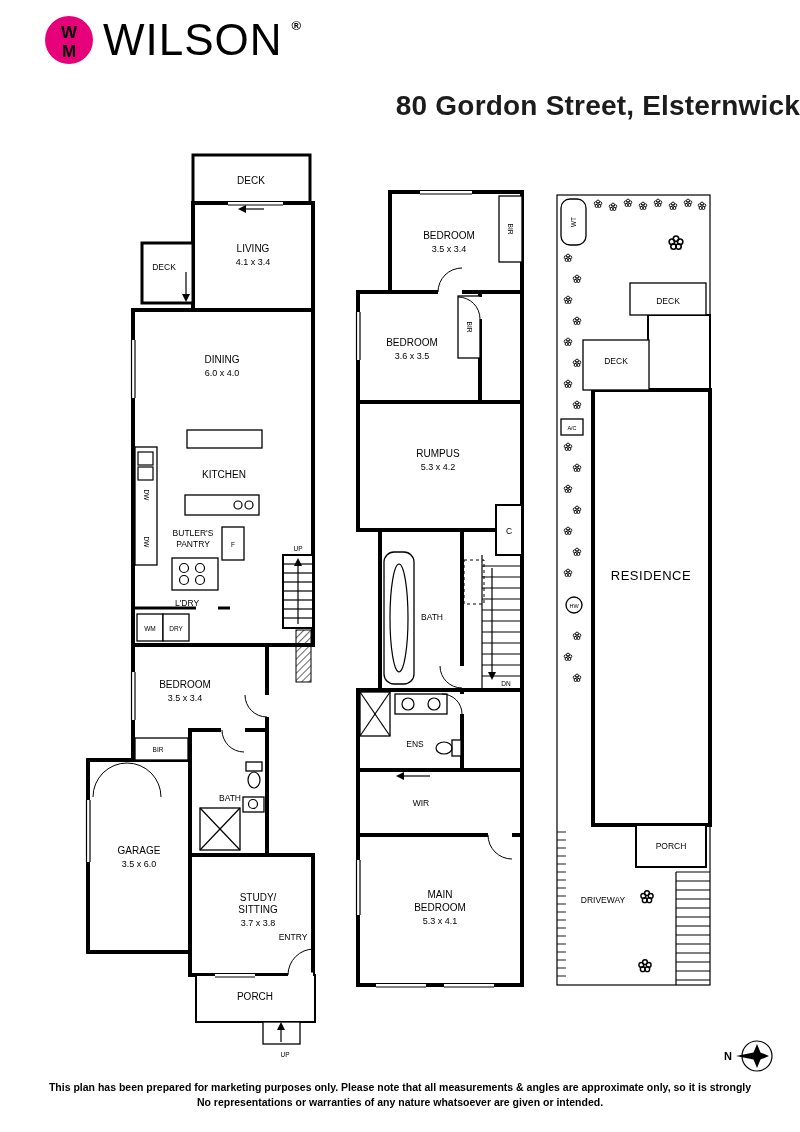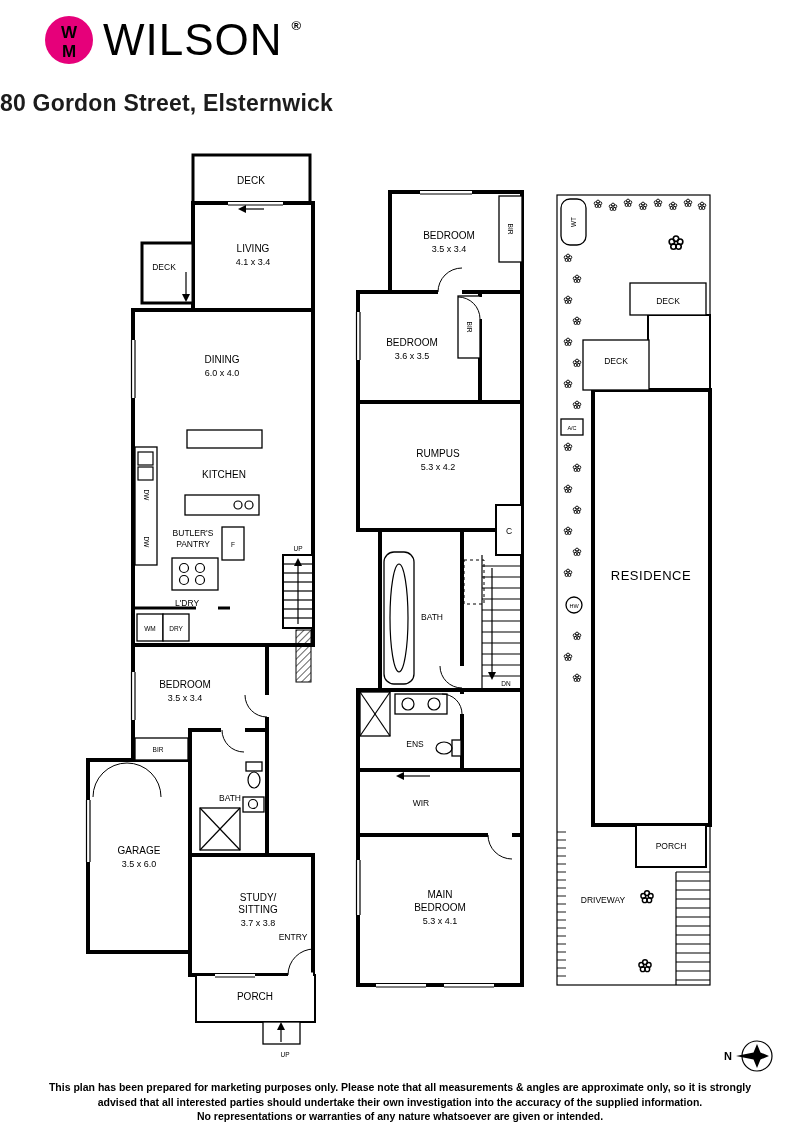--- a/index.html
+++ b/index.html
@@ -2,22 +2,22 @@
 <html><head>
 <meta charset="utf-8">
 <style>
   * { margin:0; padding:0; box-sizing:border-box; }
   html,body { width:800px; height:1132px; }
   body { position:relative; background:#fff; font-family:"Liberation Sans", sans-serif; overflow:hidden; }
 
   .logo { position:absolute; left:44px; top:14px; display:flex; align-items:center; gap:9px; }
   .brand { font-size:44px; font-weight:normal; letter-spacing:1px; color:#000; line-height:52px; }
   .reg { font-size:13px; font-weight:bold; align-self:flex-start; margin-top:4px; }
-  .title { position:absolute; top:90px; left:0; width:100%; text-align:left;
-           font-size:23px; font-weight:bold; color:#1c1c1c; letter-spacing:0.2px; }
+  .title { position:absolute; top:90px; left:0; width:100%; text-align:right;
+           font-size:28px; font-weight:bold; color:#1c1c1c; letter-spacing:0.2px; }
 
   .plan-svg { position:absolute; left:0; top:0; }
 
   .footer { position:absolute; top:1080px; left:0; width:100%; text-align:center;
             font-size:10.5px; font-weight:bold; color:#000; line-height:14.5px; }
 
   
   .wall  { fill:#fff; stroke:#000; stroke-width:4; }
   .wall3 { fill:#fff; stroke:#000; stroke-width:3; }
   .wall2 { fill:#fff; stroke:#000; stroke-width:2; }
@@ -386,15 +386,14 @@
 
   <g>
     <circle class="fix" cx="757" cy="1056" r="15" stroke-width="1.4"></circle>
     <polygon points="757,1044 760.5,1052.5 769,1056 760.5,1059.5 757,1068 753.5,1059.5 736,1056 753.5,1052.5" fill="#000"></polygon>
     <text class="north" x="728" y="1060">N</text>
   </g>
 </svg>
 
 <footer class="footer">
   <div>This plan has been prepared for marketing purposes only. Please note that all measurements &amp; angles are approximate only, so it is strongly</div>
-  <div>advised that all interested parties should undertake their own investigation into the accuracy of the supplied information.</div>
   <div>No representations or warranties of any nature whatsoever are given or intended.</div>
 </footer>
 
 </body></html>

